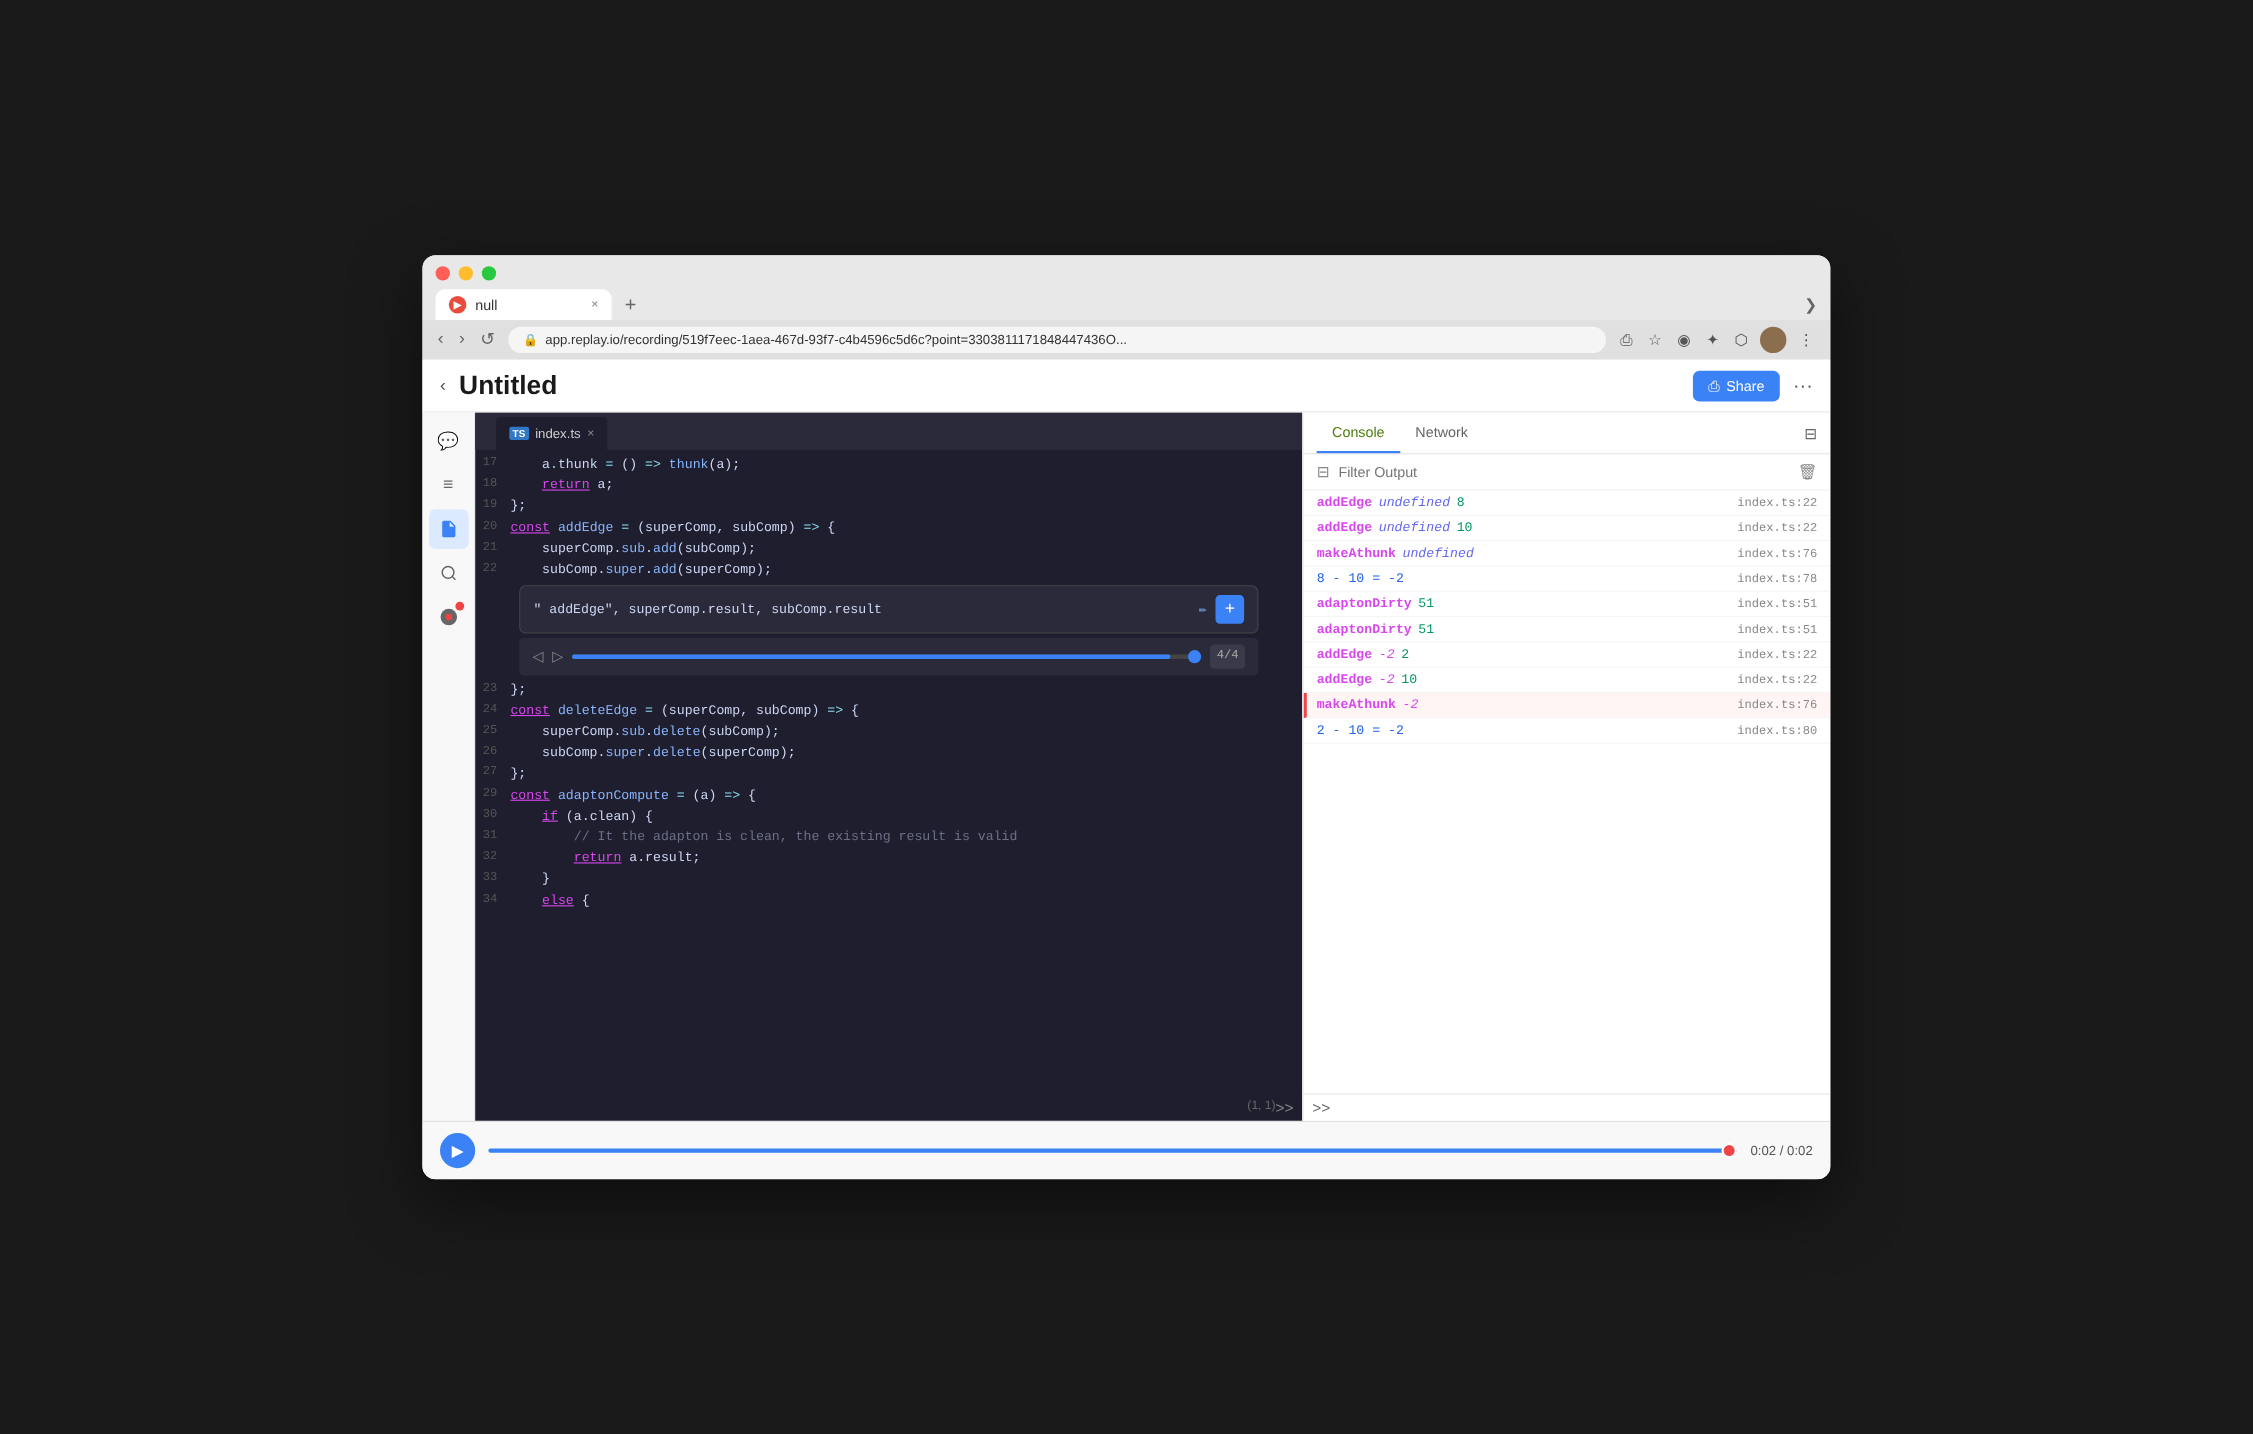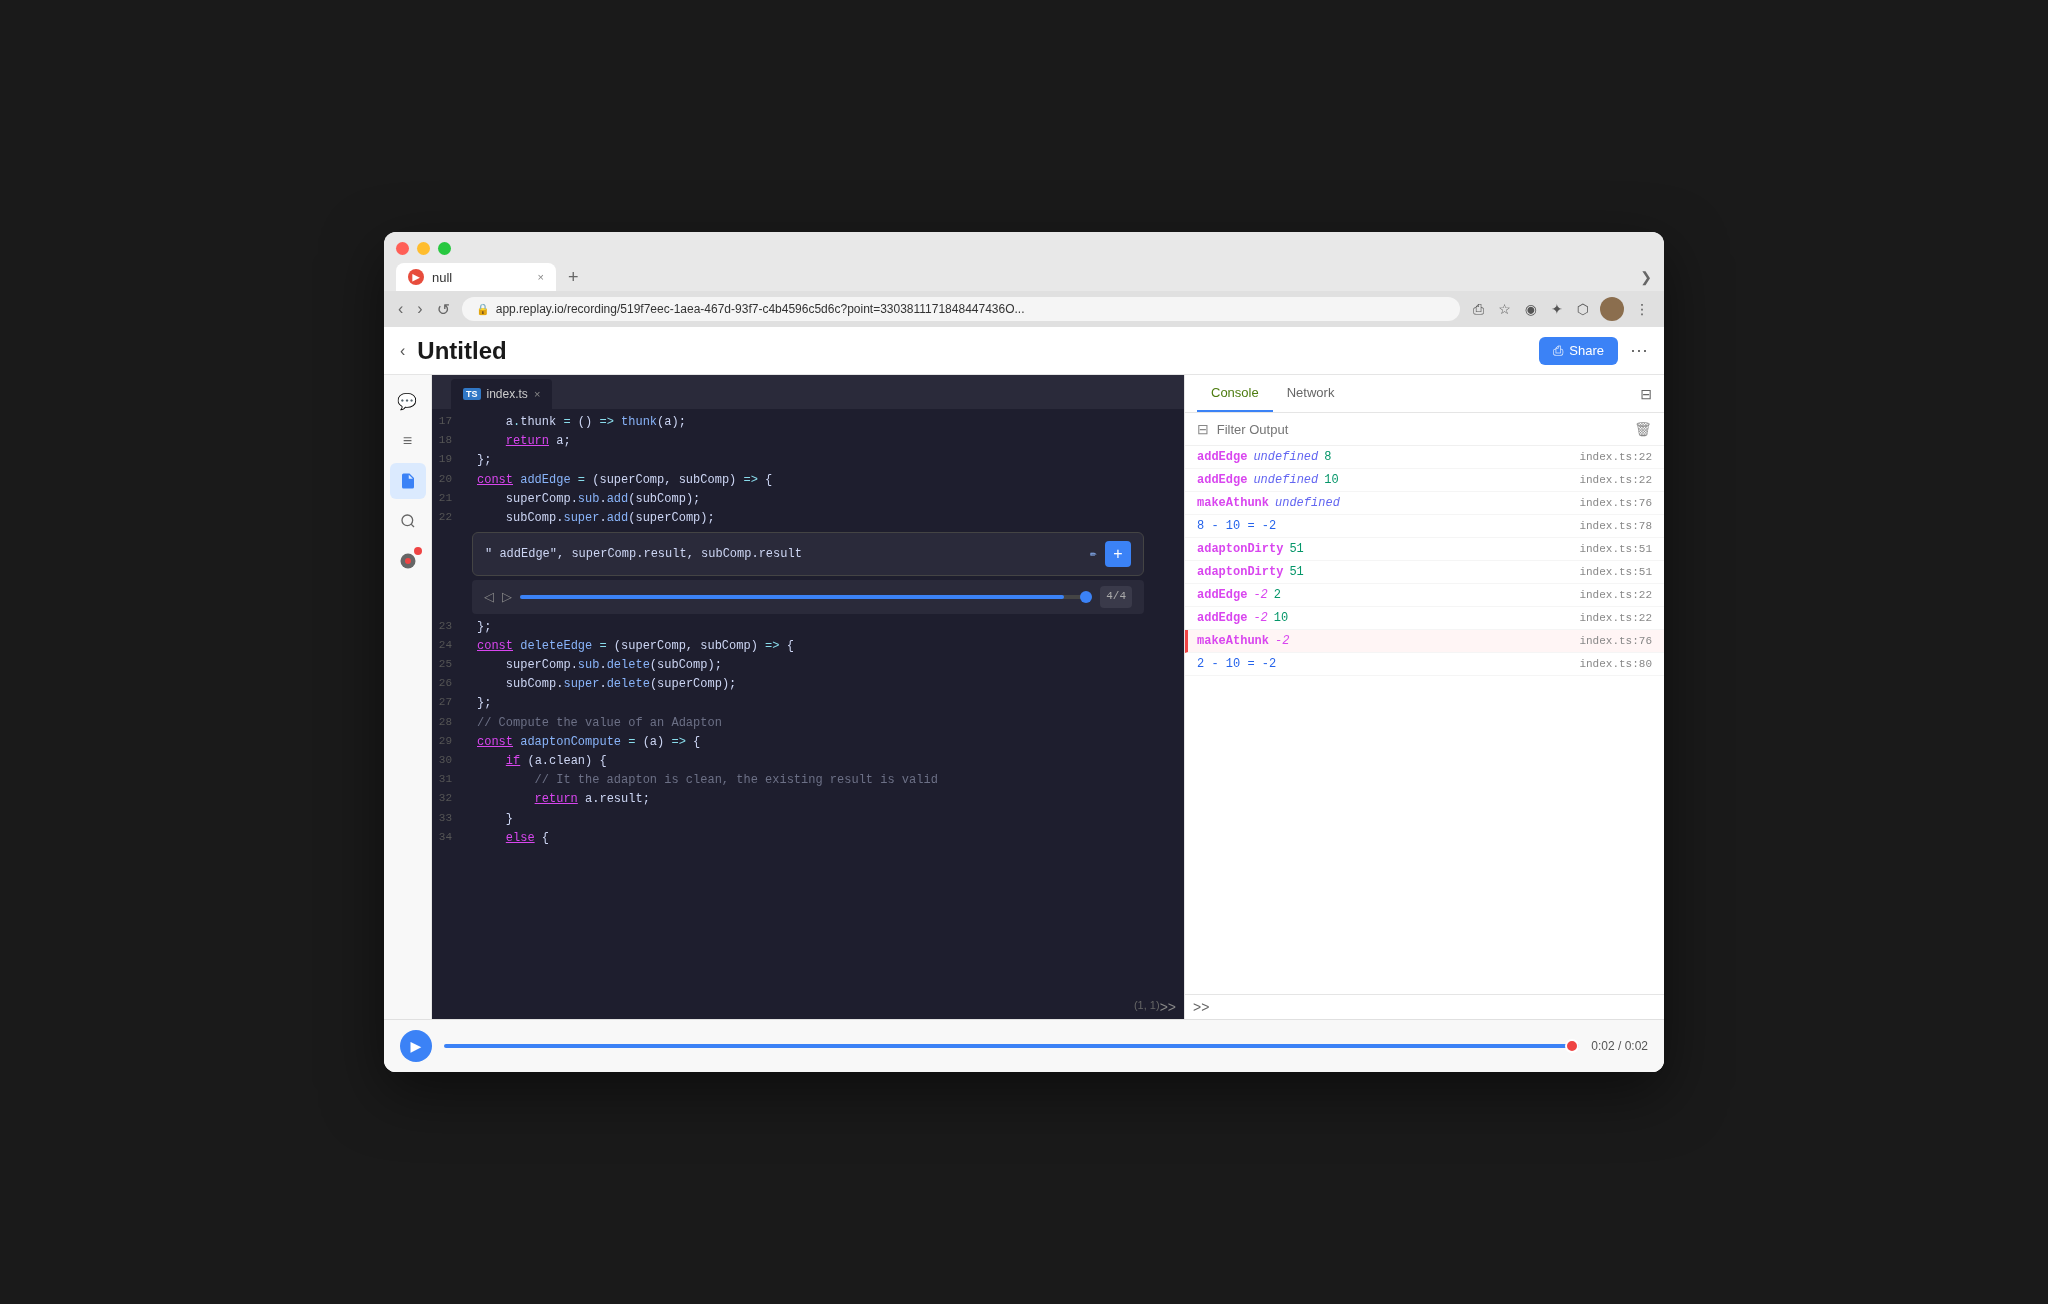--- a/index.html
+++ b/index.html
@@ -279,21 +279,20 @@
       overflow-y: auto;
       padding: 4px 0;
       font-family: 'Courier New', Courier, monospace;
       font-size: 12px;
       line-height: 1.6;
     }
     .code-line {
       display: flex;
       align-items: flex-start;
       padding: 0 8px 0 0;
-      gap: 13px;
     }
     .line-num {
       color: #555;
       width: 32px;
       text-align: right;
       padding-right: 12px;
       flex-shrink: 0;
       user-select: none;
       font-size: 11px;
     }
@@ -725,24 +724,20 @@
           </div>
           <div class="code-line">
             <span class="line-num">26</span>
             <span class="line-code">    <span class="var">subComp</span>.<span class="fn">super</span>.<span class="fn">delete</span>(<span class="var">superComp</span>);</span>
           </div>
           <div class="code-line">
             <span class="line-num">27</span>
             <span class="line-code">};</span>
           </div>
           <div class="code-line">
-            <span class="line-num">28</span>
-            <span class="line-code"><span class="cm">// Compute the value of an Adapton</span></span>
-          </div>
-          <div class="code-line">
             <span class="line-num">29</span>
             <span class="line-code"><span class="kw">const</span> <span class="fn">adaptonCompute</span> <span class="op">=</span> (<span class="var">a</span>) <span class="op">=&gt;</span> {</span>
           </div>
           <div class="code-line">
             <span class="line-num">30</span>
             <span class="line-code">    <span class="kw">if</span> (<span class="var">a</span>.<span class="var">clean</span>) {</span>
           </div>
           <div class="code-line">
             <span class="line-num">31</span>
             <span class="line-code">        <span class="cm">// It the adapton is clean, the existing result is valid</span></span>

